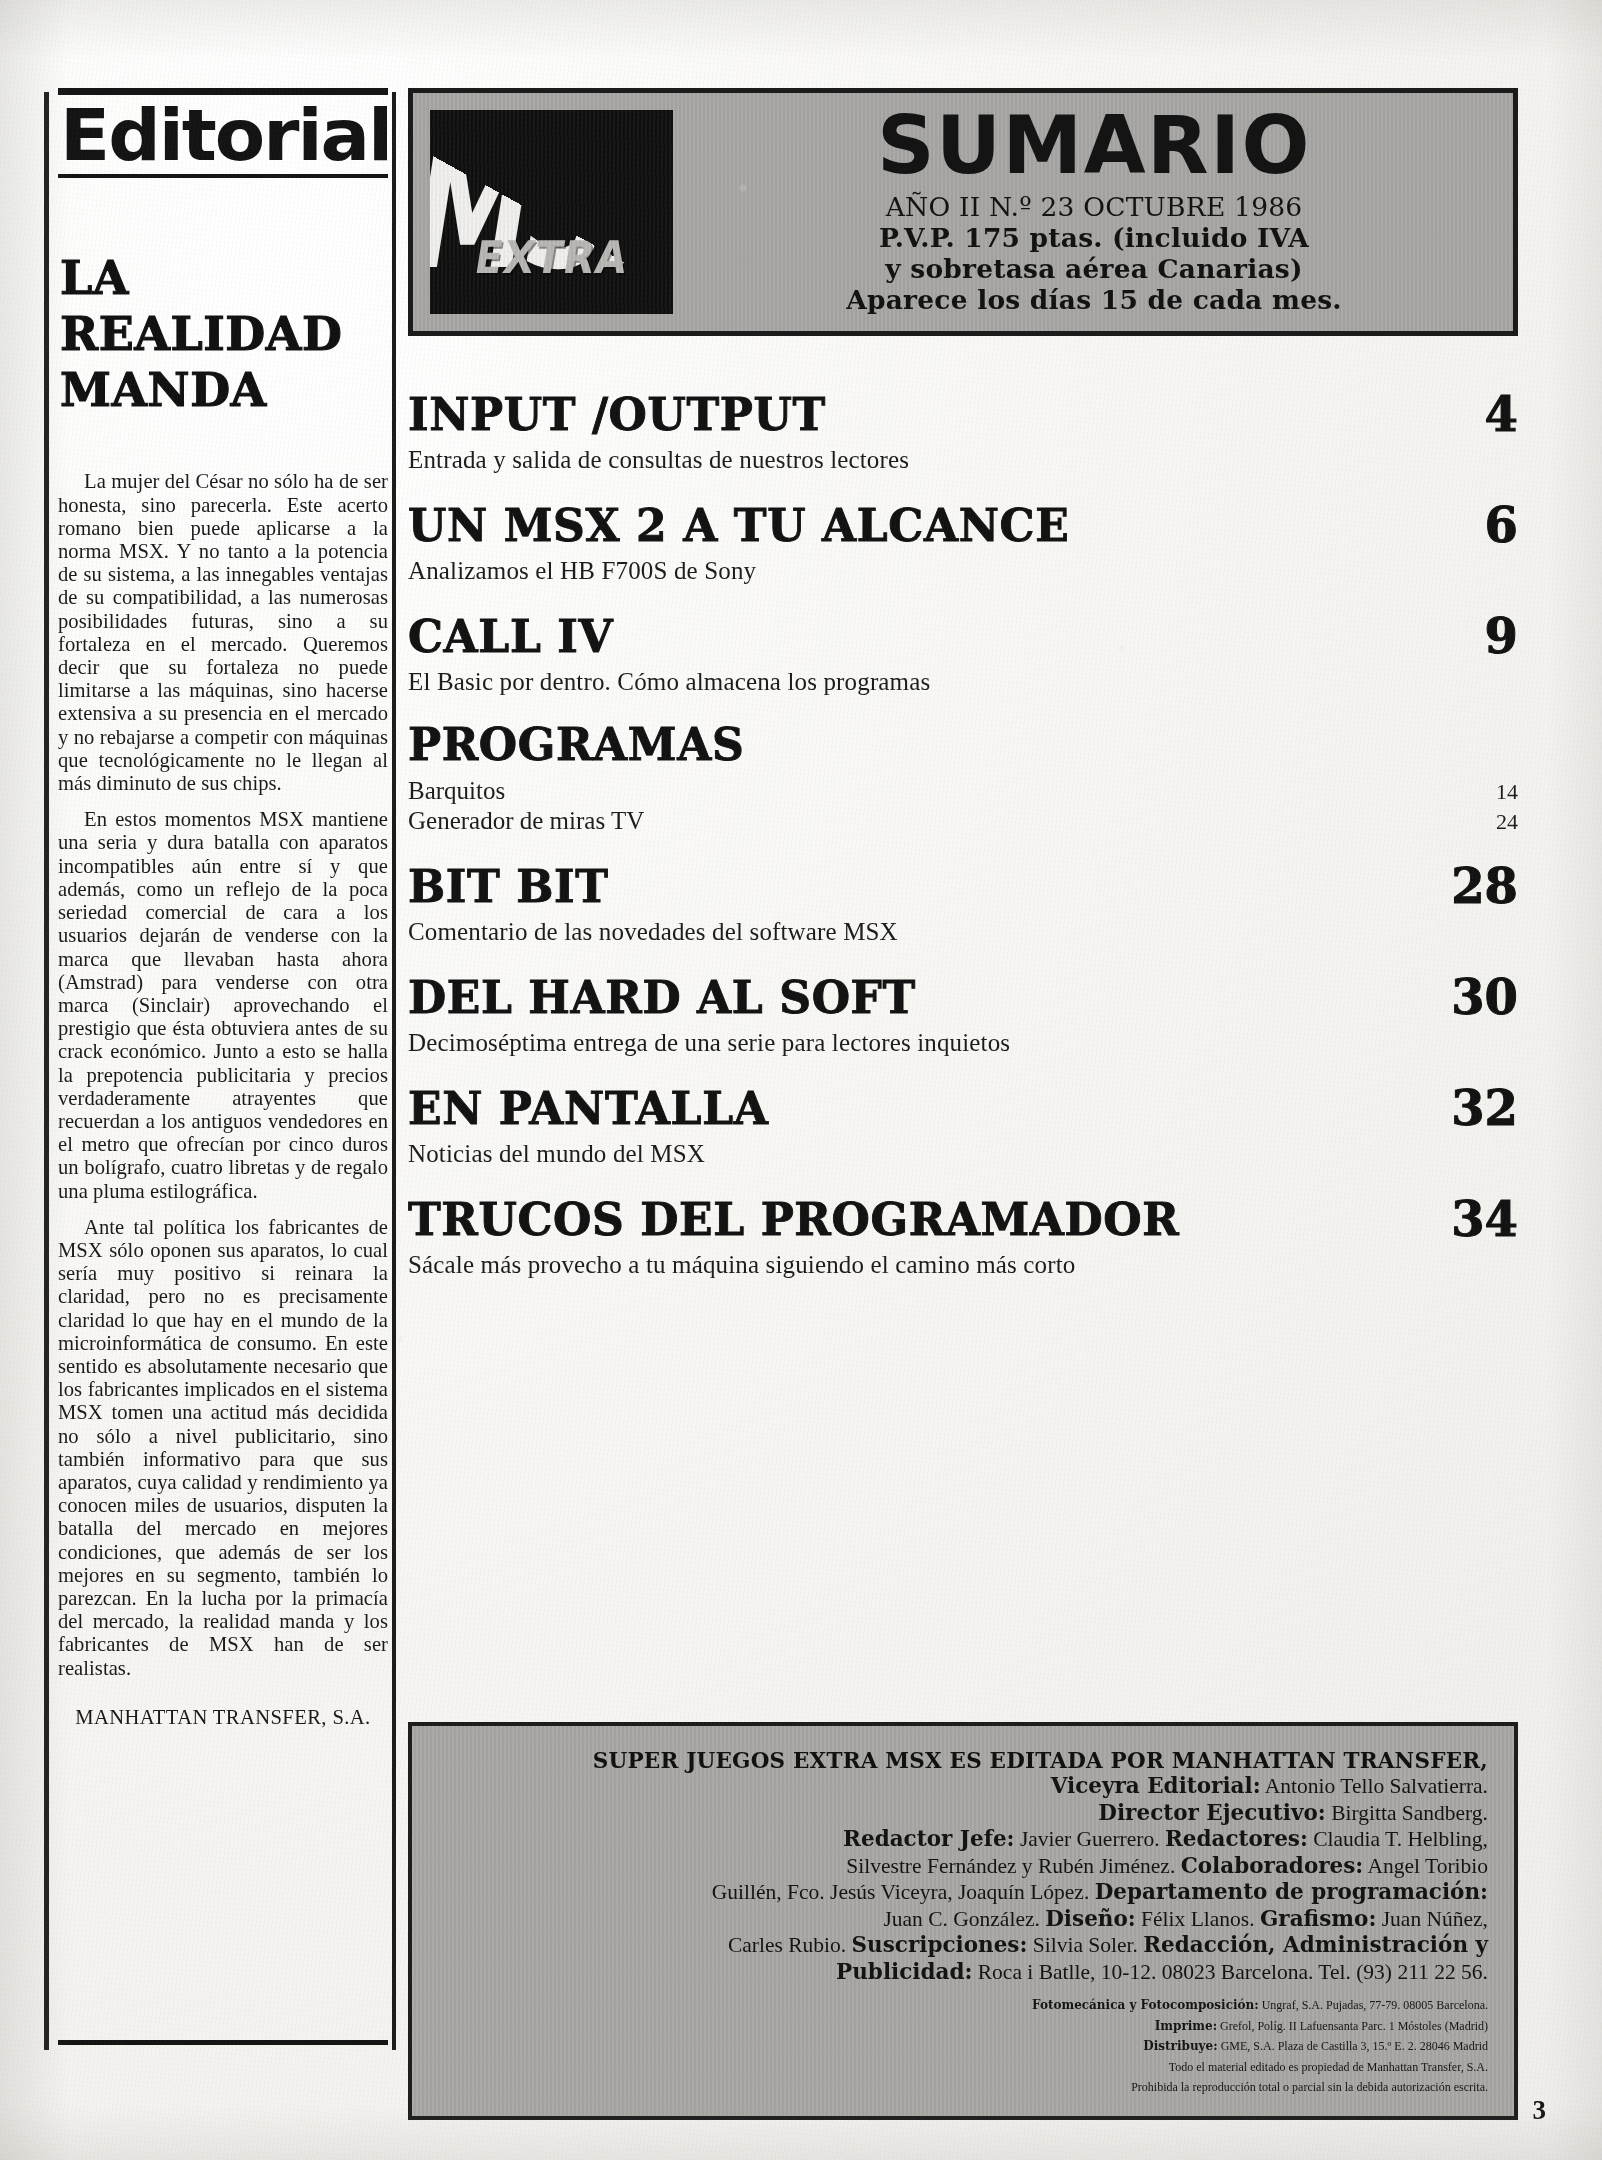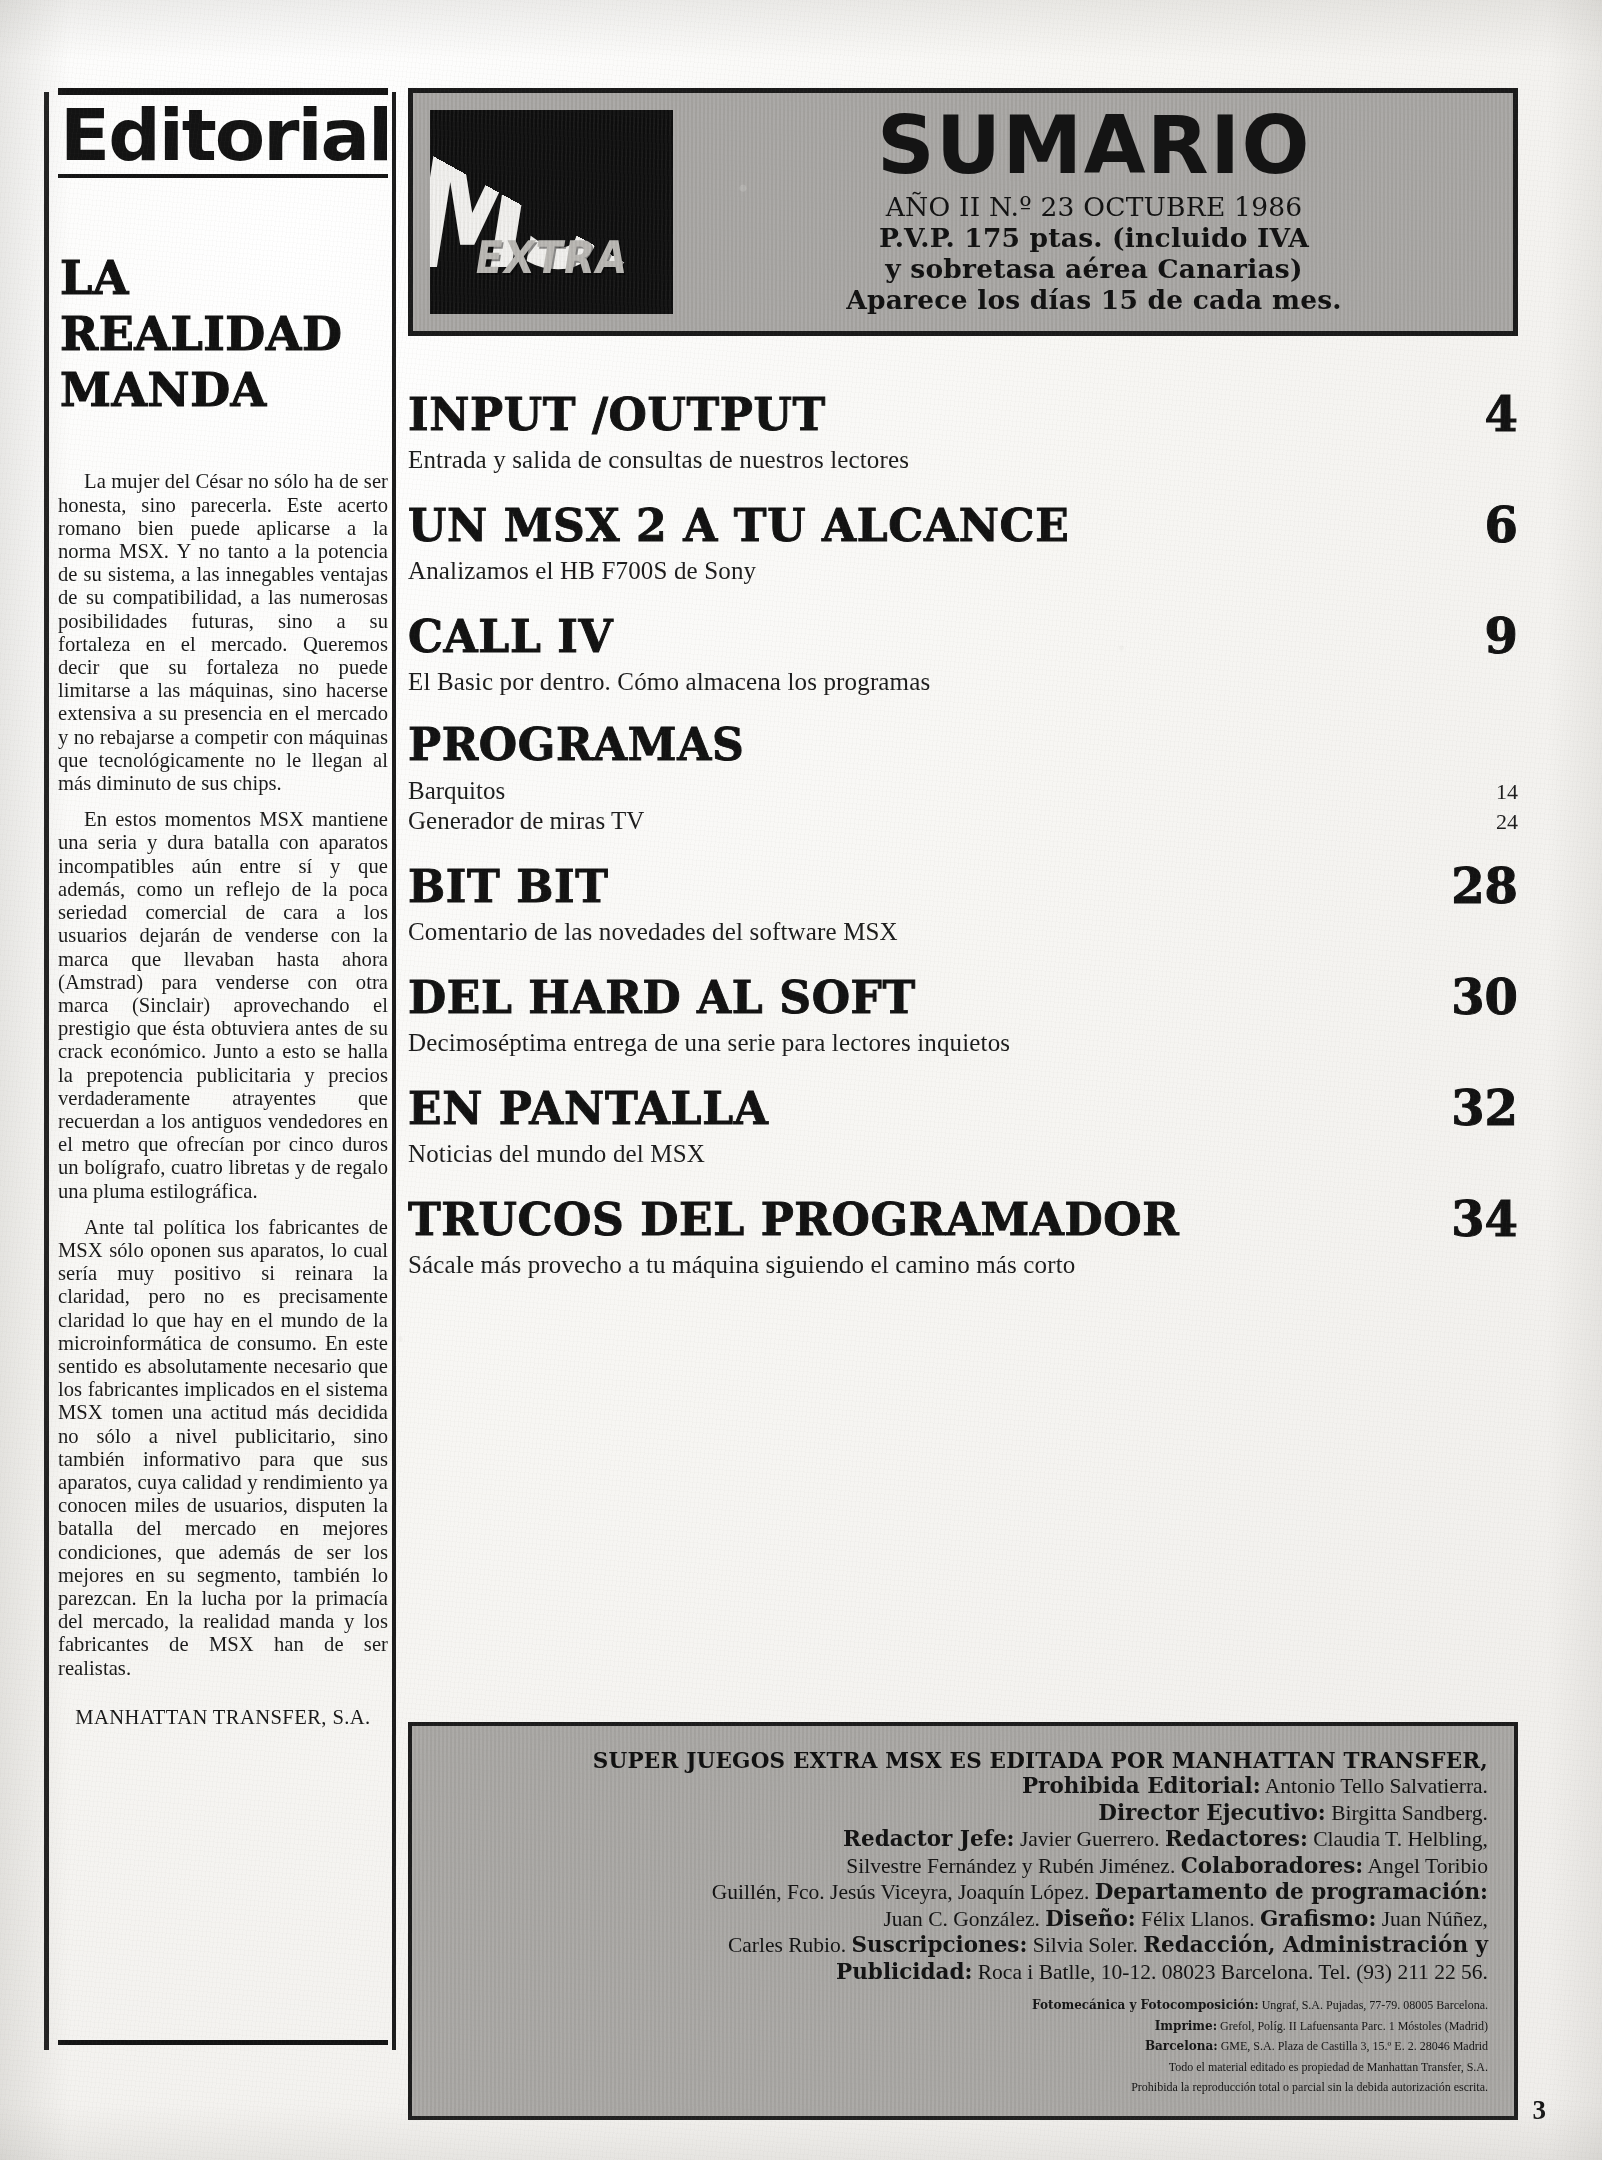--- a/index.html
+++ b/index.html
@@ -440,34 +440,34 @@
         </div>
         <div class="toc-sub">Sácale más provecho a tu máquina siguiendo el camino más corto</div>
       </div>
 
     </div>
   </div>
 
   <div id="credits">
     <div class="cr-head">SUPER JUEGOS EXTRA MSX ES EDITADA POR MANHATTAN TRANSFER,</div>
 
-    <div class="cr-line"><b>Prohibida Editorial:</b> Antonio Tello Salvatierra.</div>
+    <div class="cr-line"><b>Viceyra Editorial:</b> Antonio Tello Salvatierra.</div>
     <div class="cr-line"><b>Director Ejecutivo:</b> Birgitta Sandberg.</div>
     <div class="cr-line"><b>Redactor Jefe:</b> Javier Guerrero. <b>Redactores:</b> Claudia T. Helbling,</div>
     <div class="cr-line">Silvestre Fernández y Rubén Jiménez. <b>Colaboradores:</b> Angel Toribio</div>
     <div class="cr-line">Guillén, Fco. Jesús Viceyra, Joaquín López. <b>Departamento de programación:</b></div>
     <div class="cr-line">Juan C. González. <b>Diseño:</b> Félix Llanos. <b>Grafismo:</b> Juan Núñez,</div>
     <div class="cr-line">Carles Rubio. <b>Suscripciones:</b> Silvia Soler. <b>Redacción, Administración y</b></div>
     <div class="cr-line"><b>Publicidad:</b> Roca i Batlle, 10-12. 08023 Barcelona. Tel. (93) 211 22 56.</div>
 
     <div class="cr-block-gap"></div>
 
     <div class="cr-fine"><b>Fotomecánica y Fotocomposición:</b> Ungraf, S.A. Pujadas, 77-79. 08005 Barcelona.</div>
     <div class="cr-fine"><b>Imprime:</b> Grefol, Políg. II Lafuensanta Parc. 1 Móstoles (Madrid)</div>
-    <div class="cr-fine"><b>Barcelona:</b> GME, S.A. Plaza de Castilla 3, 15.º E. 2. 28046 Madrid</div>
+    <div class="cr-fine"><b>Distribuye:</b> GME, S.A. Plaza de Castilla 3, 15.º E. 2. 28046 Madrid</div>
     <div class="cr-fine">Todo el material editado es propiedad de Manhattan Transfer, S.A.</div>
     <div class="cr-fine">Prohibida la reproducción total o parcial sin la debida autorización escrita.</div>
   </div>
 
   <div id="folio">3</div>
 
   <div id="grain"></div>
   <div id="vignette"></div>
 </div>
 

